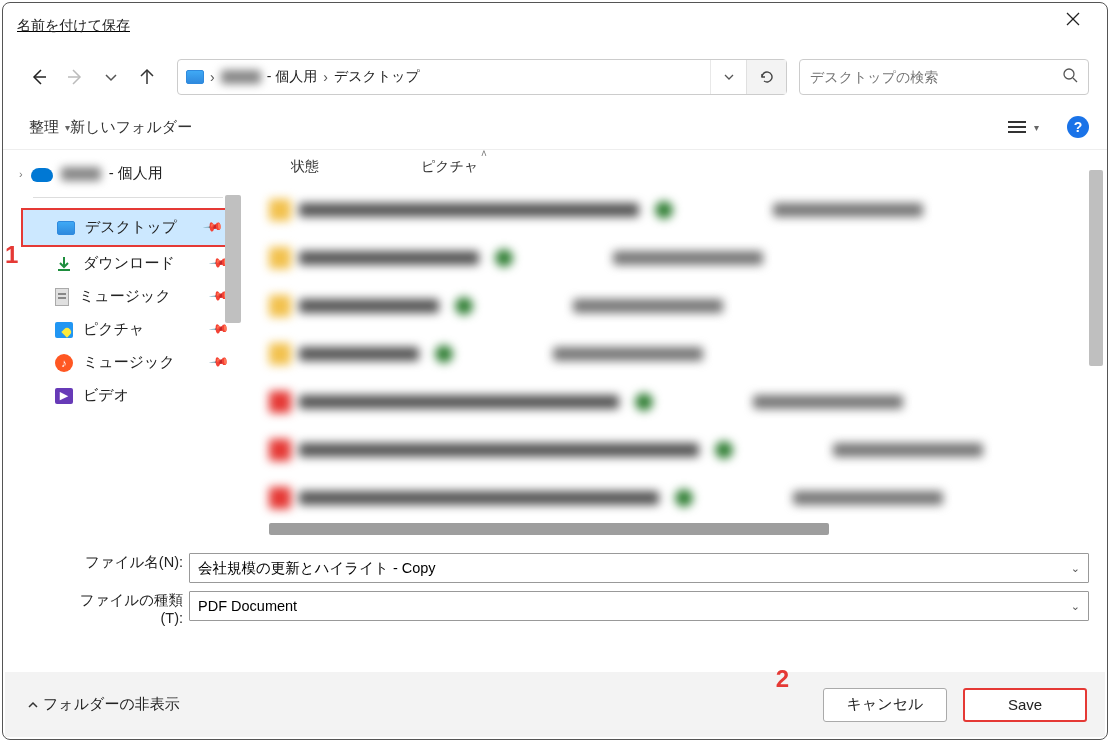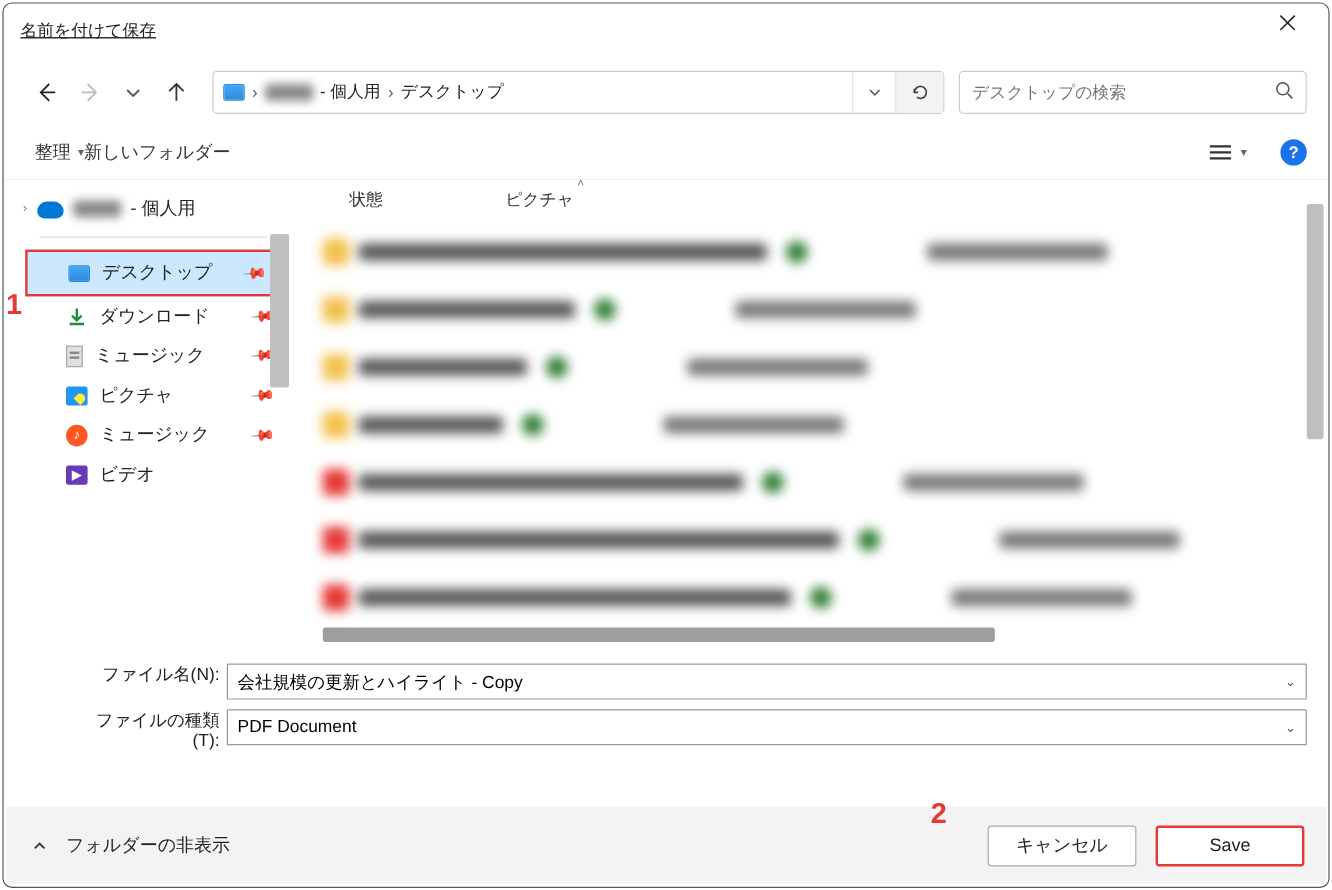--- a/index.html
+++ b/index.html
@@ -76,21 +76,21 @@
 
 
 .form-section { padding: 14px 18px 6px 60px; }
 .form-row { display: flex; align-items: flex-start; margin-bottom: 8px; }
 .form-row label { width: 120px; text-align: right; margin-right: 6px; font-size: 14.5px; color: #222; }
 .form-input { flex: 1; height: 30px; border: 1px solid #999; border-radius: 1px; padding: 0 8px; font-size: 14.5px; display: flex; align-items: center; justify-content: space-between; }
 .form-input .dd { color: #555; font-size: 11px; }
 
 
 .footer { background: #f3f3f3; height: 65px; display: flex; align-items: center; justify-content: space-between; padding: 0 18px 0 22px; margin-top: 12px; position: absolute; bottom: 2px; left: 2px; right: 2px; }
-.footer-left { display: flex; align-items: center; gap: 16px; font-size: 15px; color: #222; }
+.footer-left { display: flex; align-items: center; gap: 4px; font-size: 15px; color: #222; }
 .footer-right { display: flex; align-items: center; gap: 16px; }
 .btn { width: 124px; height: 34px; border: 1px solid #aaa; background: #fff; border-radius: 3px; display: flex; align-items: center; justify-content: center; font-size: 15px; color: #222; }
 .btn.primary { border: 2px solid #e53935; }
 
 
 .annot { position: absolute; font-size: 24px; font-weight: 700; color: #e53935; font-family: Arial, sans-serif; }
 .annot-1 { left: 2px; top: 238px; }
 .annot-2 { right: 318px; bottom: 46px; }
 
 .blur-label { filter: blur(4px); background: #888; height: 14px; width: 40px; display: inline-block; border-radius: 3px; }

